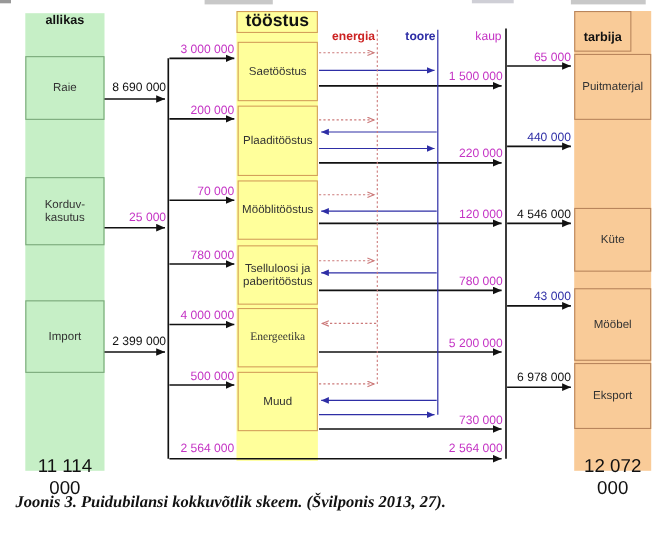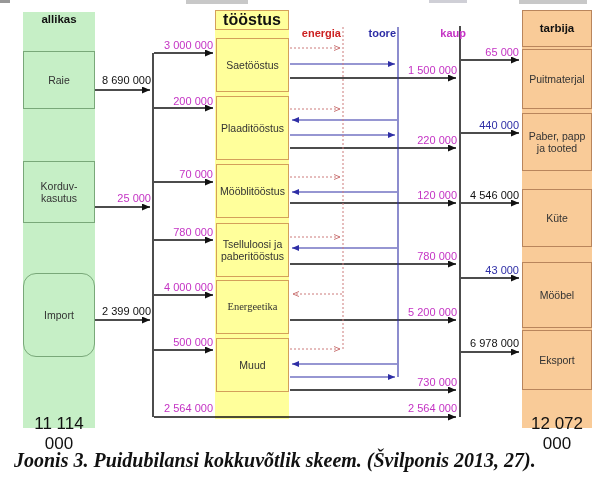--- a/index.html
+++ b/index.html
@@ -18,67 +18,66 @@
   .num{position:absolute;font-size:11px;line-height:12px;white-space:nowrap;text-align:right;}
   .magenta{color:var(--flow_label);}
   .blue{color:var(--toore);}
   .red{color:var(--energia);}
   .black{color:#111;}
   .total{position:absolute;font-size:17px;color:#111;text-align:center;}
   svg.lines{position:absolute;left:0;top:0;z-index:5;pointer-events:none;}
   .lbl{z-index:6;}
   .caption{position:absolute;left:14px;top:449px;width:580px;
            font-family:"Liberation Serif",serif;font-style:italic;font-weight:bold;
-           font-size:20px;color:#111;}
+           font-size:15px;color:#111;}
   .artifact{position:absolute;opacity:.55;}
 </style>
 </head>
 <body>
 
 <div class="stage">
 
   <div class="artifact" style="left:0;top:0;width:10px;height:3px;background:#444;"></div>
   <div class="artifact" style="left:186px;top:0;width:62px;height:4px;background:#9a9a9a;"></div>
   <div class="artifact" style="left:429px;top:0;width:38px;height:3px;background:#a8a8b4;"></div>
   <div class="artifact" style="left:519px;top:0;width:68px;height:4px;background:#9a9a9a;"></div>
 
   <div class="strip green" style="left:23px;top:12px;width:72px;height:416px;"></div>
   <div class="strip yellow" style="left:215px;top:10px;width:74px;height:409px;"></div>
   <div class="strip orange" style="left:522px;top:10px;width:70px;height:418px;"></div>
 
   <div class="hdr" style="left:23px;top:13px;width:72px;">allikas</div>
   <div class="box yellow" style="left:215px;top:10px;width:74px;height:20px;font-weight:bold;font-size:16px;color:#111;">
       <span>tööstus</span>
     </div>
-  <div class="box orange" style="left:522px;top:10px;width:70px;height:37px;align-items:flex-start;padding-top:11px;font-weight:bold;font-size:11.5px;color:#111;">
+  <div class="box orange" style="left:522px;top:10px;width:52px;height:37px;align-items:center;padding-top:11px;font-weight:bold;font-size:11.5px;color:#111;">
       <span>tarbija</span>
     </div>
 
   <div class="box green" style="left:23px;top:51px;width:72px;height:58px;">Raie</div>
   <div class="box green" style="left:23px;top:161px;width:72px;height:62px;padding:0 8px;">Korduv-kasutus</div>
-  <div class="box green" style="left:23px;top:273px;width:72px;height:84px;border-radius:13px;">Import</div>
+  <div class="box green" style="left:23px;top:273px;width:72px;height:66px;">Import</div>
   <div class="total" style="left:23px;top:414px;width:72px;">11 114 000</div>
 
   <div class="box yellow" style="left:216px;top:38px;width:73px;height:54px;">Saetööstus</div>
   <div class="box yellow" style="left:216px;top:96px;width:73px;height:64px;">Plaaditööstus</div>
   <div class="box yellow" style="left:216px;top:164px;width:73px;height:54px;">Mööblitööstus</div>
   <div class="box yellow" style="left:216px;top:223px;width:73px;height:54px;padding:0 2px;">Tselluloosi ja paberitööstus</div>
   <div class="box yellow" style="left:216px;top:280px;width:73px;height:54px;font-family:Liberation Serif, serif;">Energeetika</div>
   <div class="box yellow" style="left:216px;top:338px;width:73px;height:54px;">Muud</div>
 
   <div class="box orange" style="left:522px;top:49px;width:70px;height:60px;">Puitmaterjal</div>
-  <div class="box orange" style="left:522px;top:113px;width:70px;height:58px;padding:0 4px;">Paber, papp ja tooted</div>
   <div class="box orange" style="left:522px;top:189px;width:70px;height:58px;">Küte</div>
   <div class="box orange" style="left:522px;top:262px;width:70px;height:66px;">Mööbel</div>
   <div class="box orange" style="left:522px;top:330px;width:70px;height:60px;">Eksport</div>
   <div class="total" style="left:522px;top:414px;width:70px;">12 072 000</div>
 
   <div class="num lbl red" style="left:299px;top:27px;width:42px;font-weight:bold;">energia</div>
   <div class="num lbl blue" style="left:356px;top:27px;width:40px;font-weight:bold;">toore</div>
-  <div class="num lbl magenta" style="left:424px;top:27px;width:42px;font-weight:bold;">kaup</div>
+  <div class="num lbl magenta" style="left:414px;top:27px;width:42px;font-weight:normal;">kaup</div>
 
   <svg class="lines" width="610" height="493" viewBox="0 0 610 493">
     <defs>
       <marker id="mb" markerWidth="9" markerHeight="8" refX="8" refY="3.5" orient="auto" markerUnits="userSpaceOnUse">
         <path d="M0,0L8,3.5L0,7Z" fill="#111"></path>
       </marker>
       <marker id="mu" markerWidth="8" markerHeight="7" refX="7" refY="3" orient="auto" markerUnits="userSpaceOnUse">
         <path d="M0,0L7,3L0,6Z" fill="#2e2ea6"></path>
       </marker>
       <marker id="mr" markerWidth="8" markerHeight="7" refX="6" refY="3" orient="auto" markerUnits="userSpaceOnUse">

